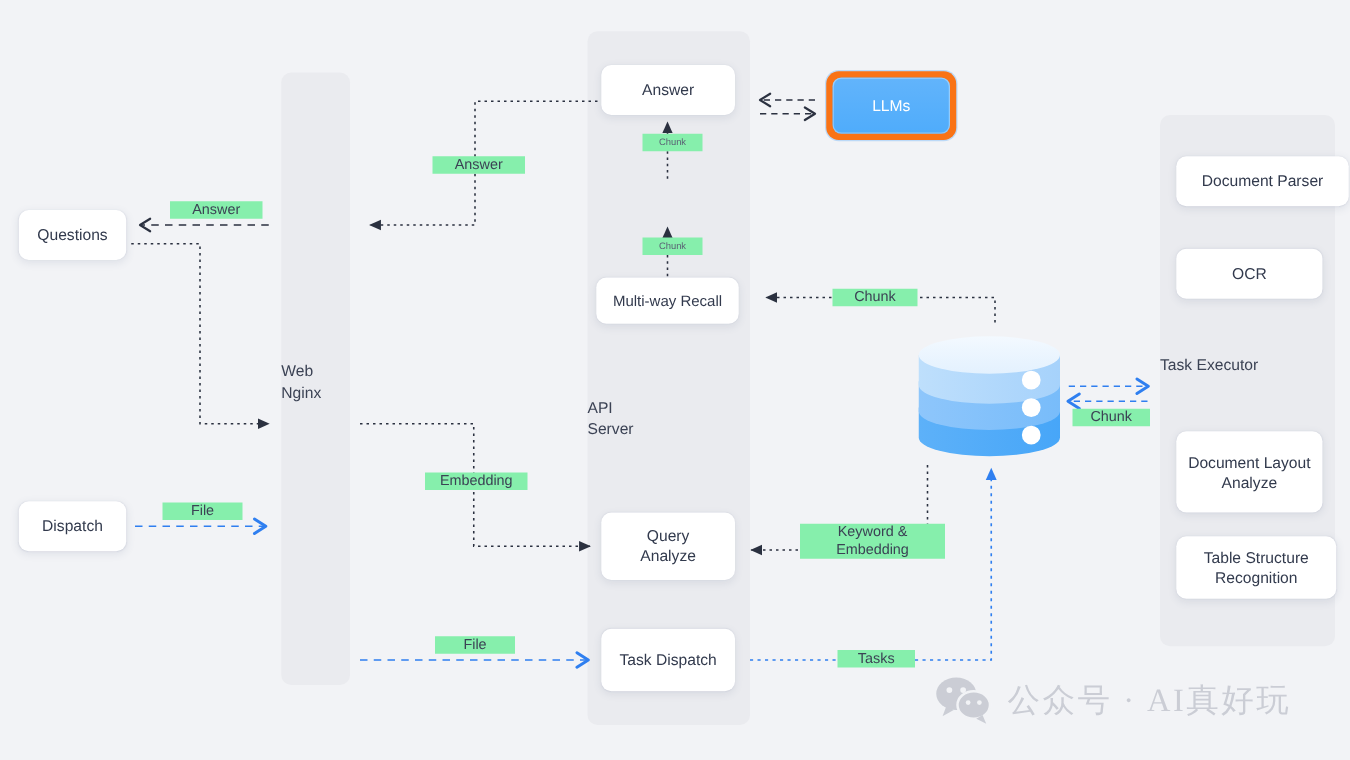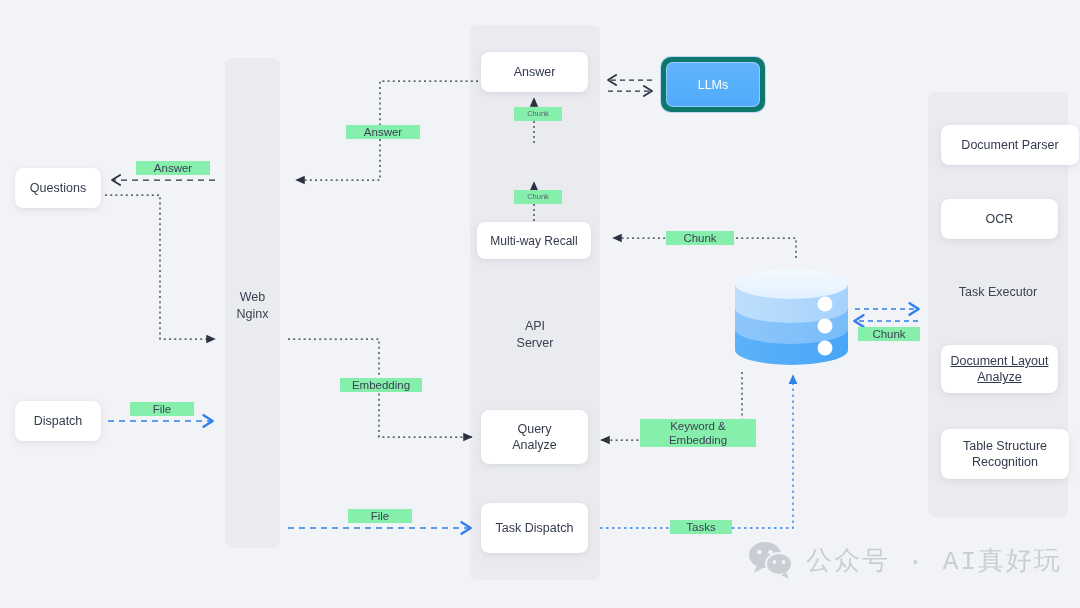--- a/index.html
+++ b/index.html
@@ -13,38 +13,38 @@
   #canvas{position:absolute;inset:0;}
   svg.edges{position:absolute;left:0;top:0;width:1080px;height:608px;pointer-events:none;}
 
   
   .panel{position:absolute;border-radius:8px;background:#eaebef;}
   #panel-web{left:225px;top:58px;width:55px;height:490px;}
   #panel-api{left:470px;top:25px;width:130px;height:555px;}
   #panel-exec{left:928px;top:92px;width:140px;height:425px;}
 
   .panel-label{
-    position:absolute;text-align:center;
+    position:absolute;text-align:left;
     font-size:12.5px;color:#3b4254;line-height:17px;
     white-space:pre-line;
   }
 
   
   .card{
     position:absolute;background:#ffffff;border-radius:8px;
     box-shadow:0 2px 7px rgba(62,80,120,.11), 0 0 1px rgba(62,80,120,.09);
     display:flex;align-items:center;justify-content:center;text-align:center;
     font-size:12.5px;color:#323a4d;line-height:16px;padding:0 6px;
     box-sizing:border-box;
   }
 
   
   #llms{
     position:absolute;left:661px;top:57px;width:104px;height:55px;
-    border-radius:10px;background:#0f766e;
+    border-radius:10px;background:#f97316;
     padding:5px;box-sizing:border-box;
     box-shadow:0 0 0 1px rgba(90,170,250,.35);
   }
   #llms .inner{
     width:100%;height:100%;border-radius:7px;
     background:linear-gradient(180deg,#62b4fb 0%,#4facfb 100%);
     display:flex;align-items:center;justify-content:center;
     color:#ffffff;font-size:12.5px;
     box-shadow:inset 0 0 0 1px rgba(255,255,255,.35);
   }
@@ -61,21 +61,21 @@
   .elabel.tiny{font-size:7.5px;color:#5a6274;}
 
   
   #watermark{
     position:absolute;left:748px;top:540px;
     display:flex;align-items:center;gap:12px;
     color:#c9ccd4;opacity:.95;
   }
   #watermark .wtext{
     font-size:26px;letter-spacing:2px;
-    font-family:Liberation Mono, monospace;
+    font-family:Liberation Serif, serif;
     color:#c9ccd4;white-space:nowrap;
   }
 </style>
 </head>
 <body>
 
 <div id="canvas">
 
   <div class="panel" id="panel-web"></div>
   <div class="panel" id="panel-api"></div>
@@ -164,21 +164,21 @@
 
   <div class="card" style="left:481px;top:410px;width:107px;height:54px;white-space:pre-line;">Query
 Analyze</div>
 
   <div class="card" style="left:481px;top:503px;width:107px;height:50px;">Task Dispatch</div>
 
   <div class="card" style="left:941px;top:125px;width:138px;height:40px;">Document Parser</div>
 
   <div class="card" style="left:941px;top:199px;width:117px;height:40px;">OCR</div>
 
-  <div class="card" style="left:941px;top:345px;width:117px;height:48px;white-space:pre-line;text-decoration:underline;">Document Layout
+  <div class="card" style="left:941px;top:345px;width:117px;height:65px;white-space:pre-line;">Document Layout
 Analyze</div>
 
   <div class="card" style="left:941px;top:429px;width:128px;height:50px;white-space:pre-line;">Table Structure
 Recognition</div>
 
   <div id="llms">
     <div class="inner">LLMs</div>
   </div>
 
   <div id="db">

